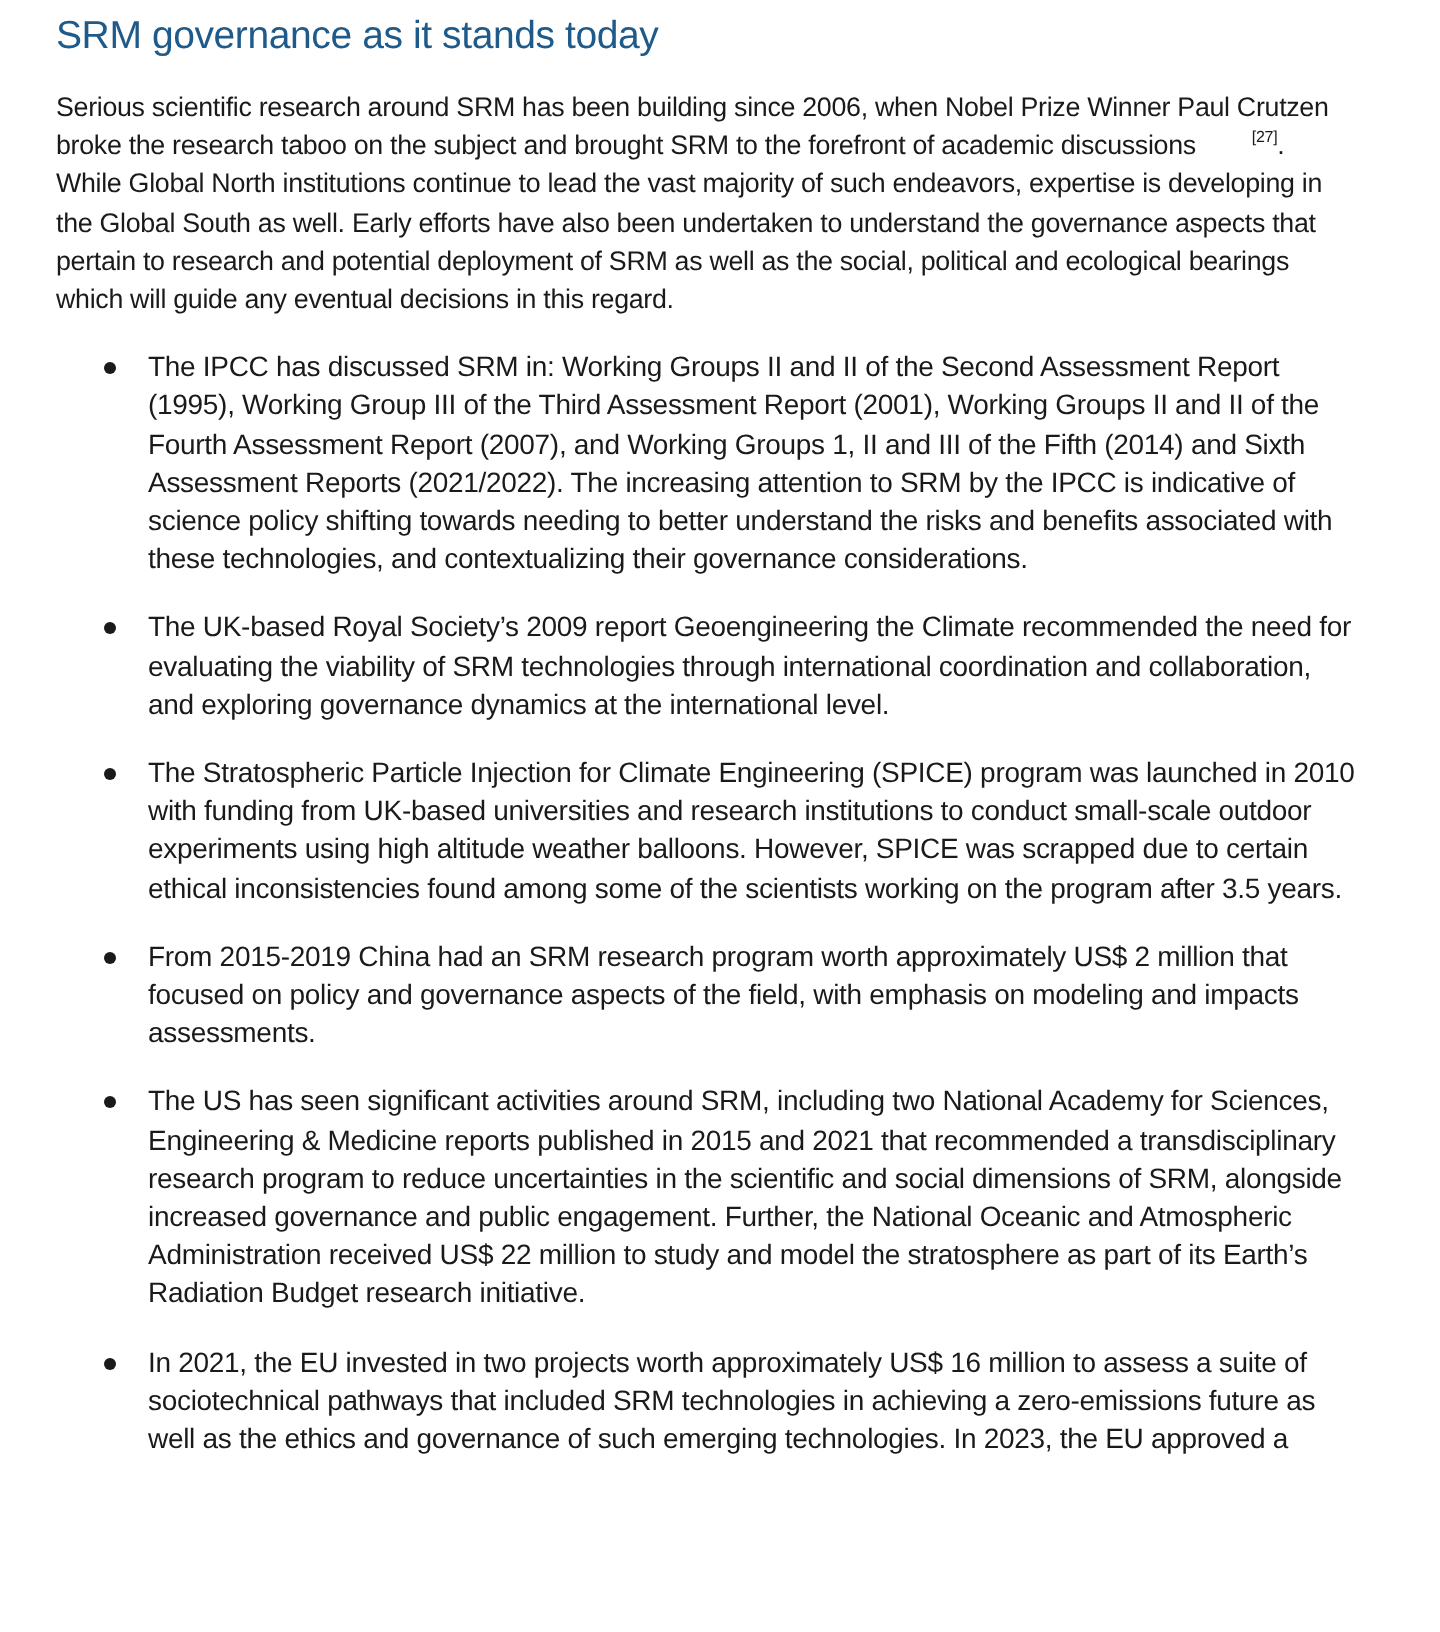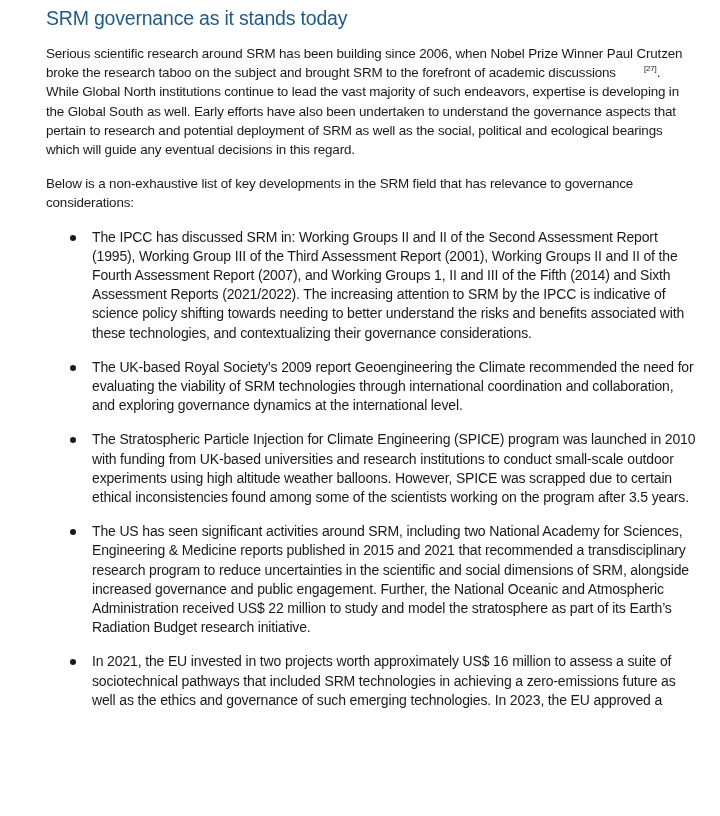--- a/index.html
+++ b/index.html
@@ -10,21 +10,21 @@
     body {
       width: 720px;
       height: 816px;
       overflow: hidden;
       position: relative;
       font-family: "Liberation Sans", "DejaVu Sans", sans-serif;
       color: #1a1a1a;
     }
     .page {
       position: absolute;
-      left: 46px;
+      left: 28px;
       top: 4px;
       width: 650px;
     }
     h1.section-title {
       font-weight: normal;
       font-size: 19.5px;
       color: #1e5a8a;
       margin: 0 0 12px 0;
       line-height: 28px;
       letter-spacing: -0.2px;
@@ -65,37 +65,40 @@
     }
   </style>
 </head>
 <body>
 
 <div class="page">
   <h1 class="section-title">SRM governance as it stands today</h1>
 
   <p class="para"><span>Serious scientific research around SRM has been building since 2006, when Nobel Prize Winner Paul Crutzen broke the research taboo on the subject and brought SRM to the forefront of academic discussions</span><sup class="ref">[27]</sup><span>. While Global North institutions continue to lead the vast majority of such endeavors, expertise is developing in the Global South as well. Early efforts have also been undertaken to understand the governance aspects that pertain to research and potential deployment of SRM as well as the social, political and ecological bearings which will guide any eventual decisions in this regard.</span></p>
 
-  <p class="para">Below is a non-exhaustive list of key developments in the SRM field that has relevance to governance considerations:</p>
 
   <ul class="dev-list">
     <li>
       <span class="bullet"></span>
       <span>The IPCC has discussed SRM in: Working Groups II and II of the Second Assessment Report (1995), Working Group III of the Third Assessment Report (2001), Working Groups II and II of the Fourth Assessment Report (2007), and Working Groups 1, II and III of the Fifth (2014) and Sixth Assessment Reports (2021/2022). The increasing attention to SRM by the IPCC is indicative of science policy shifting towards needing to better understand the risks and benefits associated with these technologies, and contextualizing their governance considerations.</span>
     </li>
     <li>
       <span class="bullet"></span>
       <span>The UK-based Royal Society’s 2009 report Geoengineering the Climate  recommended the need for evaluating the viability of SRM technologies through international coordination and collaboration, and exploring governance dynamics at the international level.</span>
     </li>
     <li>
       <span class="bullet"></span>
       <span>The Stratospheric Particle Injection for Climate Engineering (SPICE) program was launched in 2010 with funding from UK-based universities and research institutions to conduct small-scale outdoor experiments using high altitude weather balloons. However, SPICE was scrapped due to certain ethical inconsistencies found among some of the scientists working on the program after 3.5 years.</span>
     </li>
     <li>
       <span class="bullet"></span>
+      <span>From 2015-2019 China had an SRM research program worth approximately US$ 2 million that focused on policy and governance aspects of the field, with emphasis on modeling and impacts assessments.</span>
+    </li>
+    <li>
+      <span class="bullet"></span>
       <span>The US has seen significant activities around SRM, including two National Academy for Sciences, Engineering &amp; Medicine reports published in 2015 and 2021 that recommended a transdisciplinary research program to reduce uncertainties in the scientific and social dimensions of SRM, alongside increased governance and public engagement. Further, the National Oceanic and Atmospheric Administration received US$ 22 million to study and model the stratosphere as part of its Earth’s Radiation Budget research initiative.</span>
     </li>
     <li>
       <span class="bullet"></span>
       <span>In 2021, the EU invested in two projects worth approximately US$ 16 million to assess a suite of sociotechnical pathways that included SRM technologies in achieving a zero-emissions future as well as the ethics and governance of such emerging technologies. In 2023, the EU approved a</span>
     </li>
   </ul>
 </div>
 
 </body></html>

